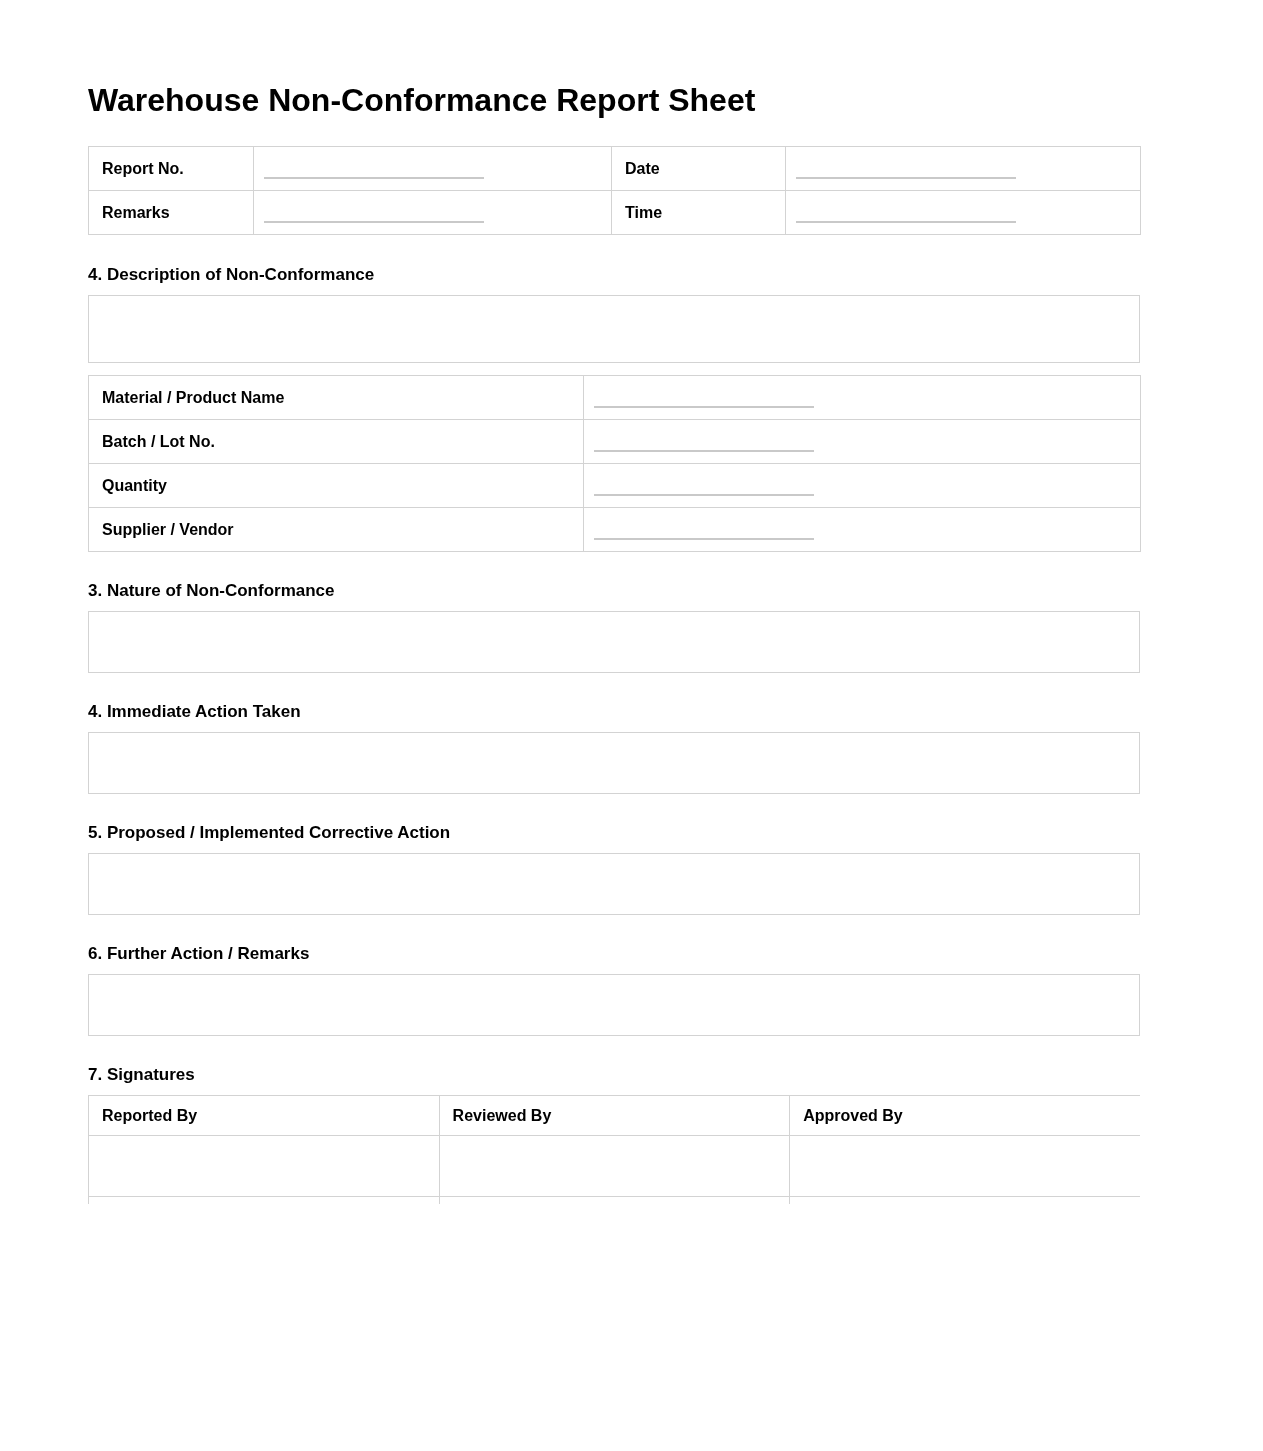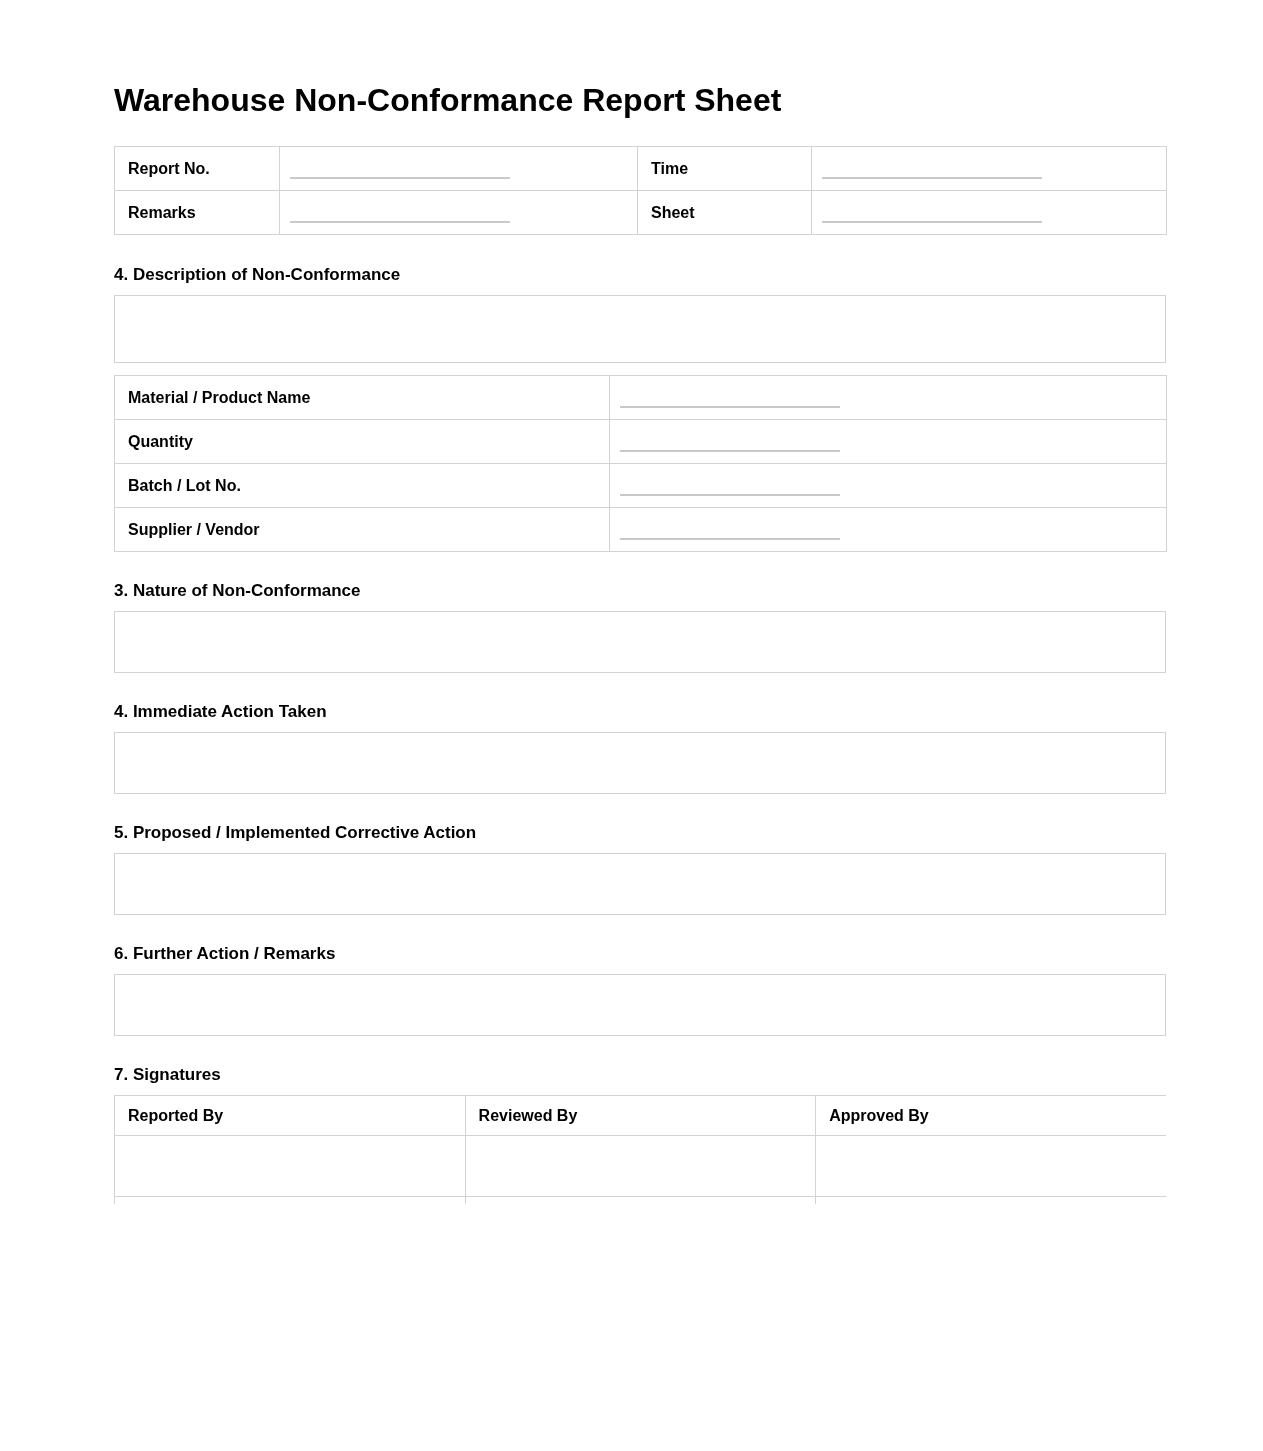--- a/index.html
+++ b/index.html
@@ -7,21 +7,21 @@
     margin: 0; padding: 0;
     background: #ffffff;
     font-family: "Liberation Sans", "DejaVu Sans", sans-serif;
     color: #000000;
   }
   .viewport {
     width: 1263px; height: 1451px;
     overflow: hidden; background: #ffffff;
   }
   .page {
-    margin-left: 114px;
+    margin-left: 88px;
     width: 1052px;
   }
   .doc-title {
     margin: 0; padding-top: 84px;
     font-size: 32px; line-height: 32px;
     font-weight: bold; letter-spacing: 0;
   }
   table {
     border-collapse: collapse;
     table-layout: fixed;
@@ -99,33 +99,33 @@
           <col style="width:174px">
           <col style="width:355px">
       </colgroup>
       <tbody>
           <tr>
         <td class="label-cell">Report No.</td>
         <td class="value-cell">
           <span></span>
           <div class="fill-line"></div>
         </td>
+        <td class="label-cell">Date</td>
+        <td class="value-cell">
+          <span></span>
+          <div class="fill-line"></div>
+        </td>
+      </tr>
+      <tr>
+        <td class="label-cell">Remarks</td>
+        <td class="value-cell">
+          <span></span>
+          <div class="fill-line"></div>
+        </td>
         <td class="label-cell">Time</td>
-        <td class="value-cell">
-          <span></span>
-          <div class="fill-line"></div>
-        </td>
-      </tr>
-      <tr>
-        <td class="label-cell">Remarks</td>
-        <td class="value-cell">
-          <span></span>
-          <div class="fill-line"></div>
-        </td>
-        <td class="label-cell">Sheet</td>
         <td class="value-cell">
           <span></span>
           <div class="fill-line"></div>
         </td>
       </tr>
     </tbody>
       </table>
 
     <h2 class="section-heading gap31">4. Description of Non-Conformance</h2>
     <div class="textbox tall"></div>
@@ -137,28 +137,28 @@
         </colgroup>
       <tbody>
           <tr>
         <td class="label-cell">Material / Product Name</td>
         <td class="value-cell">
           <span></span>
           <div class="fill-line"></div>
         </td>
       </tr>
       <tr>
+        <td class="label-cell">Batch / Lot No.</td>
+        <td class="value-cell">
+          <span></span>
+          <div class="fill-line"></div>
+        </td>
+      </tr>
+      <tr>
         <td class="label-cell">Quantity</td>
-        <td class="value-cell">
-          <span></span>
-          <div class="fill-line"></div>
-        </td>
-      </tr>
-      <tr>
-        <td class="label-cell">Batch / Lot No.</td>
         <td class="value-cell">
           <span></span>
           <div class="fill-line"></div>
         </td>
       </tr>
       <tr>
         <td class="label-cell">Supplier / Vendor</td>
         <td class="value-cell">
           <span></span>
           <div class="fill-line"></div>

